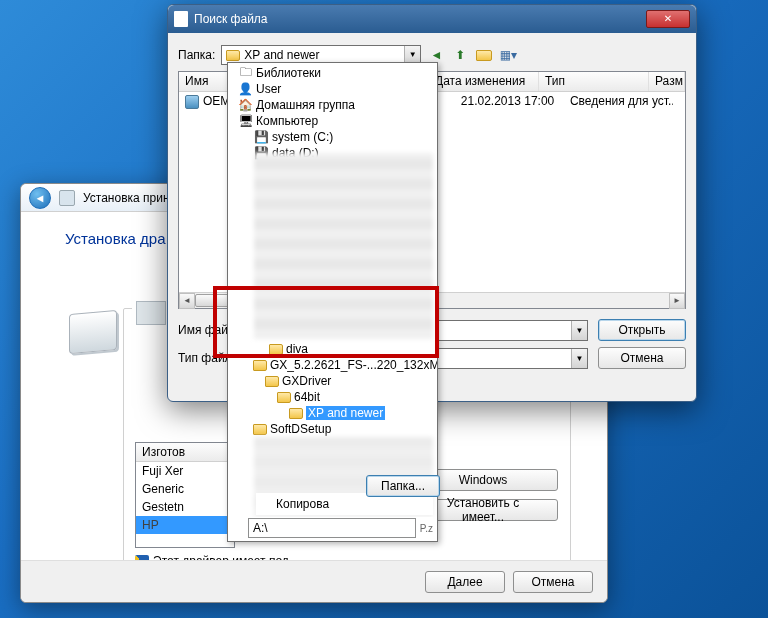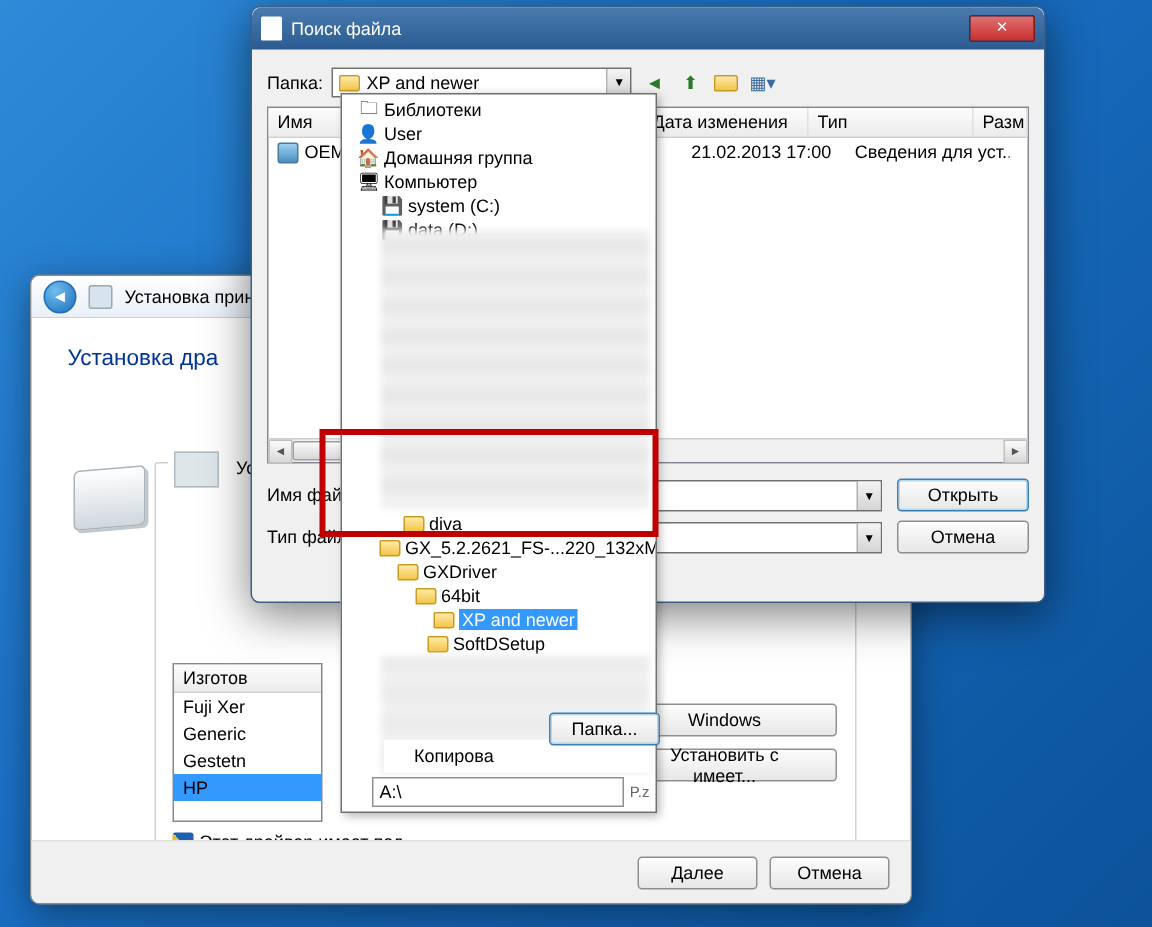--- a/index.html
+++ b/index.html
@@ -17,29 +17,29 @@
     background: linear-gradient(#fff, #e8f0f8);
     border-bottom: 1px solid #d0d0d0; border-radius: 6px 6px 0 0;
   }
   .back-btn {
     width: 22px; height: 22px; border-radius: 50%;
     background: radial-gradient(circle at 35% 30%, #6fbff0, #1e6eb8);
     border: 1px solid #1e6eb8; display:flex; align-items:center; justify-content:center;
     color:#fff; font-size:11px;
   }
   .printer-ic { width:16px; height:16px; background:#d8e4ed; border:1px solid #9aa8b0; border-radius:2px; position:relative;}
-  .wizard-body { flex:1; padding: 18px 24px 0 24px; position:relative; }
+  .wizard-body { flex:1; padding: 18px 24px 0 24px; position:relative;margin-left:20px; }
   .wizard-h1 { color:#003399; font-size:15px; margin-bottom:8px; }
   .wiz-icon { position:absolute; left:28px; top:100px; width:48px; height:40px; background:linear-gradient(#fff,#cfd8de); border:1px solid #aab2ba; border-radius:4px; transform:skewY(-5deg); box-shadow:2px 2px 0 #c0c8cf;}
   .wiz-group { position:absolute; left:82px; top:96px; right:36px; height:260px; border:1px solid #d0d0d0; border-radius:2px; padding:10px 12px 12px; background:#fff;}
   .wiz-group-label { position:absolute; top:-8px; left:8px; background:#fff; padding:0 4px;}
   .mini-ic { display:inline-block; width:30px; height:24px; background:#dfe6ea; border:1px solid #b0bac2; vertical-align:middle; margin-right:8px;}
   .manu-box { position:absolute; left:94px; top:230px; width:100px; height:106px; border:1px solid #828790; background:#fff; overflow:hidden;}
   .manu-box div { padding:2px 6px; white-space:nowrap;}
-  .manu-box .sel { background:#3399ff; color:#000000;}
+  .manu-box .sel { background:#3399ff; color:#404040;}
   .lower-controls { position:absolute; left:94px; top:342px; right:36px;}
   .shield { display:inline-block; width:14px; height:14px; background:linear-gradient(45deg,#f0c020 0 50%,#2060b0 50% 100%); border-radius:2px; vertical-align:middle; margin-right:4px;}
   .link { color:#0066cc; text-decoration:underline; cursor:pointer;}
   .win-btn { height:22px; padding:0 16px; background:linear-gradient(#fdfdfd,#e7e7e7); border:1px solid #8e8f8f; border-radius:3px; cursor:pointer; display:inline-flex; align-items:center; justify-content:center;}
   .win-btn.default { border-color:#3c7fb1; box-shadow:0 0 0 1px #b8d6eb inset;}
   .footer { position:absolute; bottom:0; left:0; right:0; height:42px; background:#f0f0f0; border-top:1px solid #dfdfdf; display:flex; align-items:center; justify-content:flex-end; gap:8px; padding:0 14px; border-radius:0 0 6px 6px;}
 
   
   .filedlg {
     position: absolute; left: 167px; top: 4px; width: 530px; height: 398px;
@@ -234,21 +234,21 @@
         <span class="fold-ic"></span>
       </span>
       <span>64bit</span>
     </div>
   <div class="tree-item sel-item" style="padding-left:60px; position:absolute; top:342px;">
       <span class="ti-ic">
         <span class="fold-ic"></span>
       </span>
       <span class="lbl">XP and newer</span>
     </div>
-  <div class="tree-item" style="padding-left:56px; position:absolute; top:358px;">
+  <div class="tree-item" style="padding-left:24px; position:absolute; top:358px;">
       <span class="ti-ic">
         <span class="fold-ic"></span>
       </span>
       <span>SoftDSetup</span>
     </div>
 
   <div class="blur-zone2" style="top:374px;height:80px;"></div>
 
   <div class="copy-row" style="bottom:26px;margin-left:28px;">
     <span>Копирова</span>

